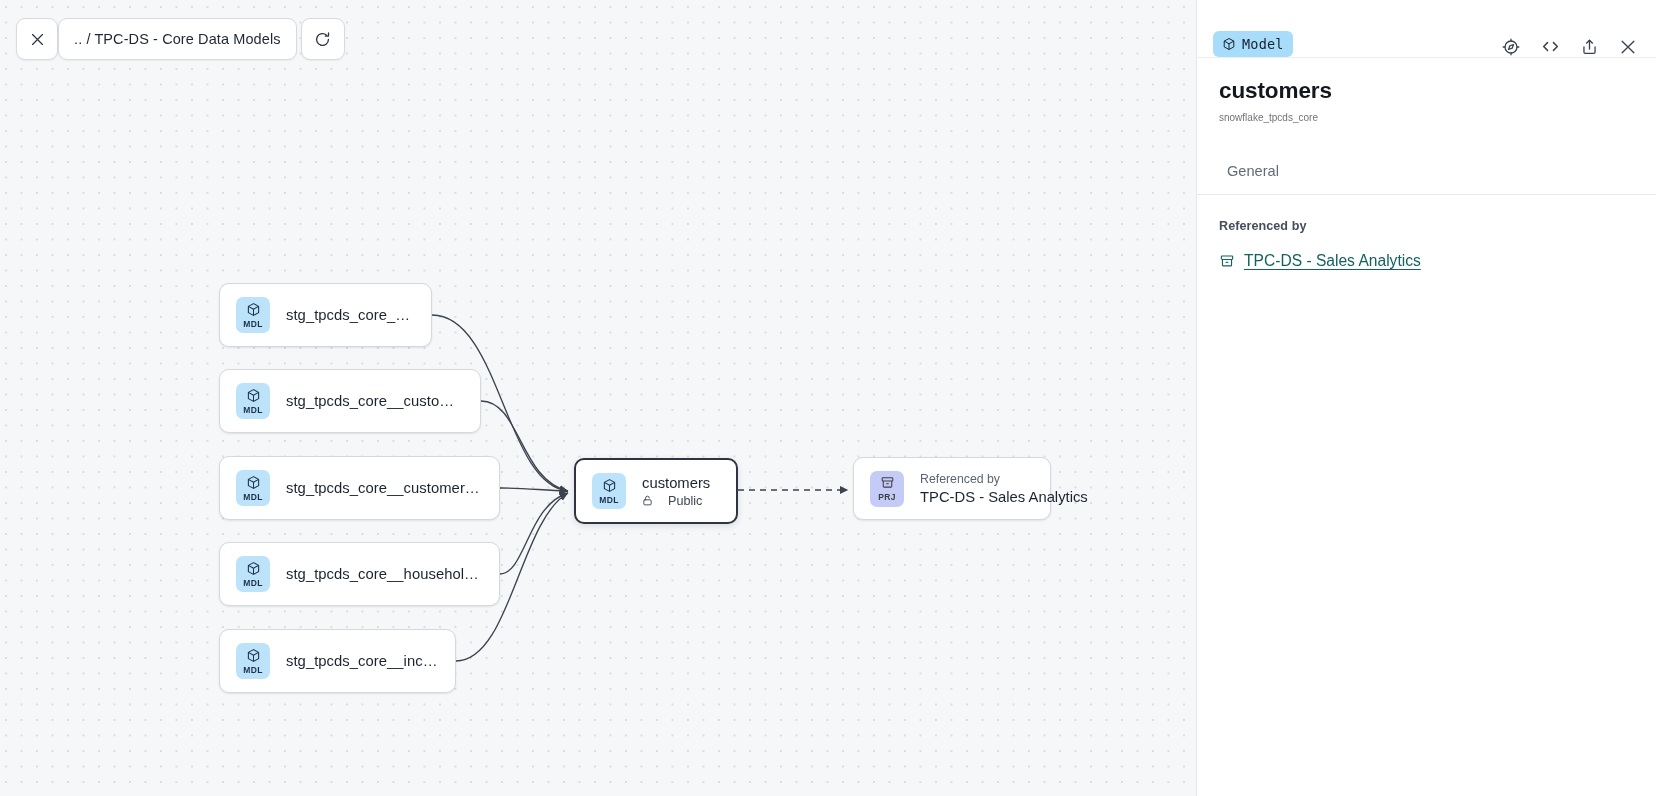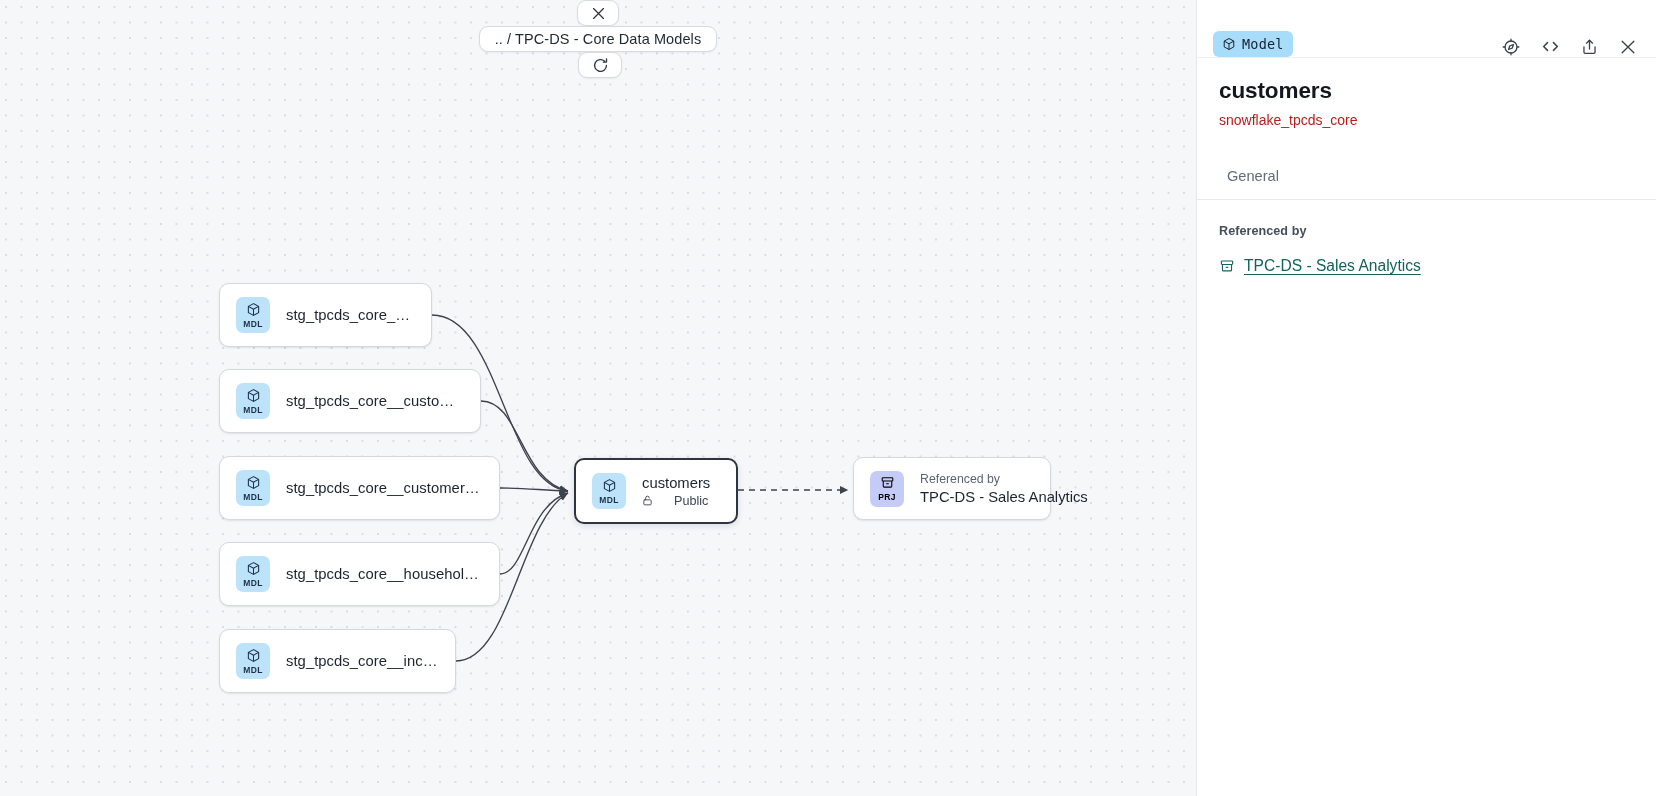--- a/index.html
+++ b/index.html
@@ -24,21 +24,20 @@
     overflow: hidden;
   }
 
   
   .toolbar {
     position: absolute; top: 0; left: 0;
     width: 1196px; height: 78px;
     display: flex; align-items: center;
     padding: 0 16px;
     pointer-events: none;
-    flex-direction: column;
   }
   .tb-btn {
     pointer-events: auto;
     background: #ffffff;
     border: 1px solid #d7dae0;
     border-radius: 9px;
     height: 42px;
     display: flex; align-items: center; justify-content: center;
     box-shadow: 0 1px 2px rgba(16,24,40,.05);
     color: #2c3340;
@@ -87,38 +86,38 @@
   }
   .badge {
     width: 34px; height: 36px;
     border-radius: 7px;
     display: flex; flex-direction: column;
     align-items: center; justify-content: center;
     gap: 3px;
     flex: 0 0 auto;
   }
   .badge.mdl { background: #bde3fb; color: #1d3049; }
-  .badge.prj { background: #c5cbf7; color: #000000; }
+  .badge.prj { background: #c5cbf7; color: #404040; }
   .badge .bt {
     font-size: 8.5px; font-weight: 700; letter-spacing: .4px;
     line-height: 1; font-family: "Liberation Sans", sans-serif;
   }
   .node-label {
     font-size: 14.8px;
     color: #1b2430;
     white-space: nowrap;
     overflow: hidden;
     text-overflow: ellipsis;
     letter-spacing: .05px;
   }
   .node-stack { display: flex; flex-direction: column; gap: 3px; min-width: 0; }
   .node-title { font-size: 14.8px; color: #1b2430; white-space: nowrap; }
   .node-sub {
     font-size: 12.6px; color: #3d4654;
-    display: flex; align-items: center; gap: 21px; white-space: nowrap;
+    display: flex; align-items: center; gap: 15px; white-space: nowrap;
   }
   .node-kicker { font-size: 12.3px; color: #5c6574; white-space: nowrap; }
 
   
   .panel {
     position: relative;
     width: 460px; height: 796px;
     background: #ffffff;
     border-left: 1px solid #e6e8ec;
     display: flex; flex-direction: column;
@@ -142,21 +141,21 @@
     letter-spacing: .2px;
   }
   .panel-actions { margin-left: auto; display: flex; align-items: center; gap: 19px; color: #3a4250; }
   .panel-actions > span { display: flex; cursor: pointer; }
 
   .panel-head { padding: 20px 22px 0 22px; }
   .panel-title {
     font-size: 22.5px; font-weight: 700; color: #13181f;
     letter-spacing: -.1px;
   }
-  .panel-subtitle { margin-top: 8px; font-size: 14px; color: #b91c1c; }
+  .panel-subtitle { margin-top: 8px; font-size: 10px; color: #737373; }
 
   .tabs {
     margin-top: 32px;
     display: flex; gap: 33px;
     padding: 0 22px;
     border-bottom: 1px solid #e6e8ec;
   }
   .tab {
     padding: 8px 8px 13px 8px;
     font-size: 14.6px;

